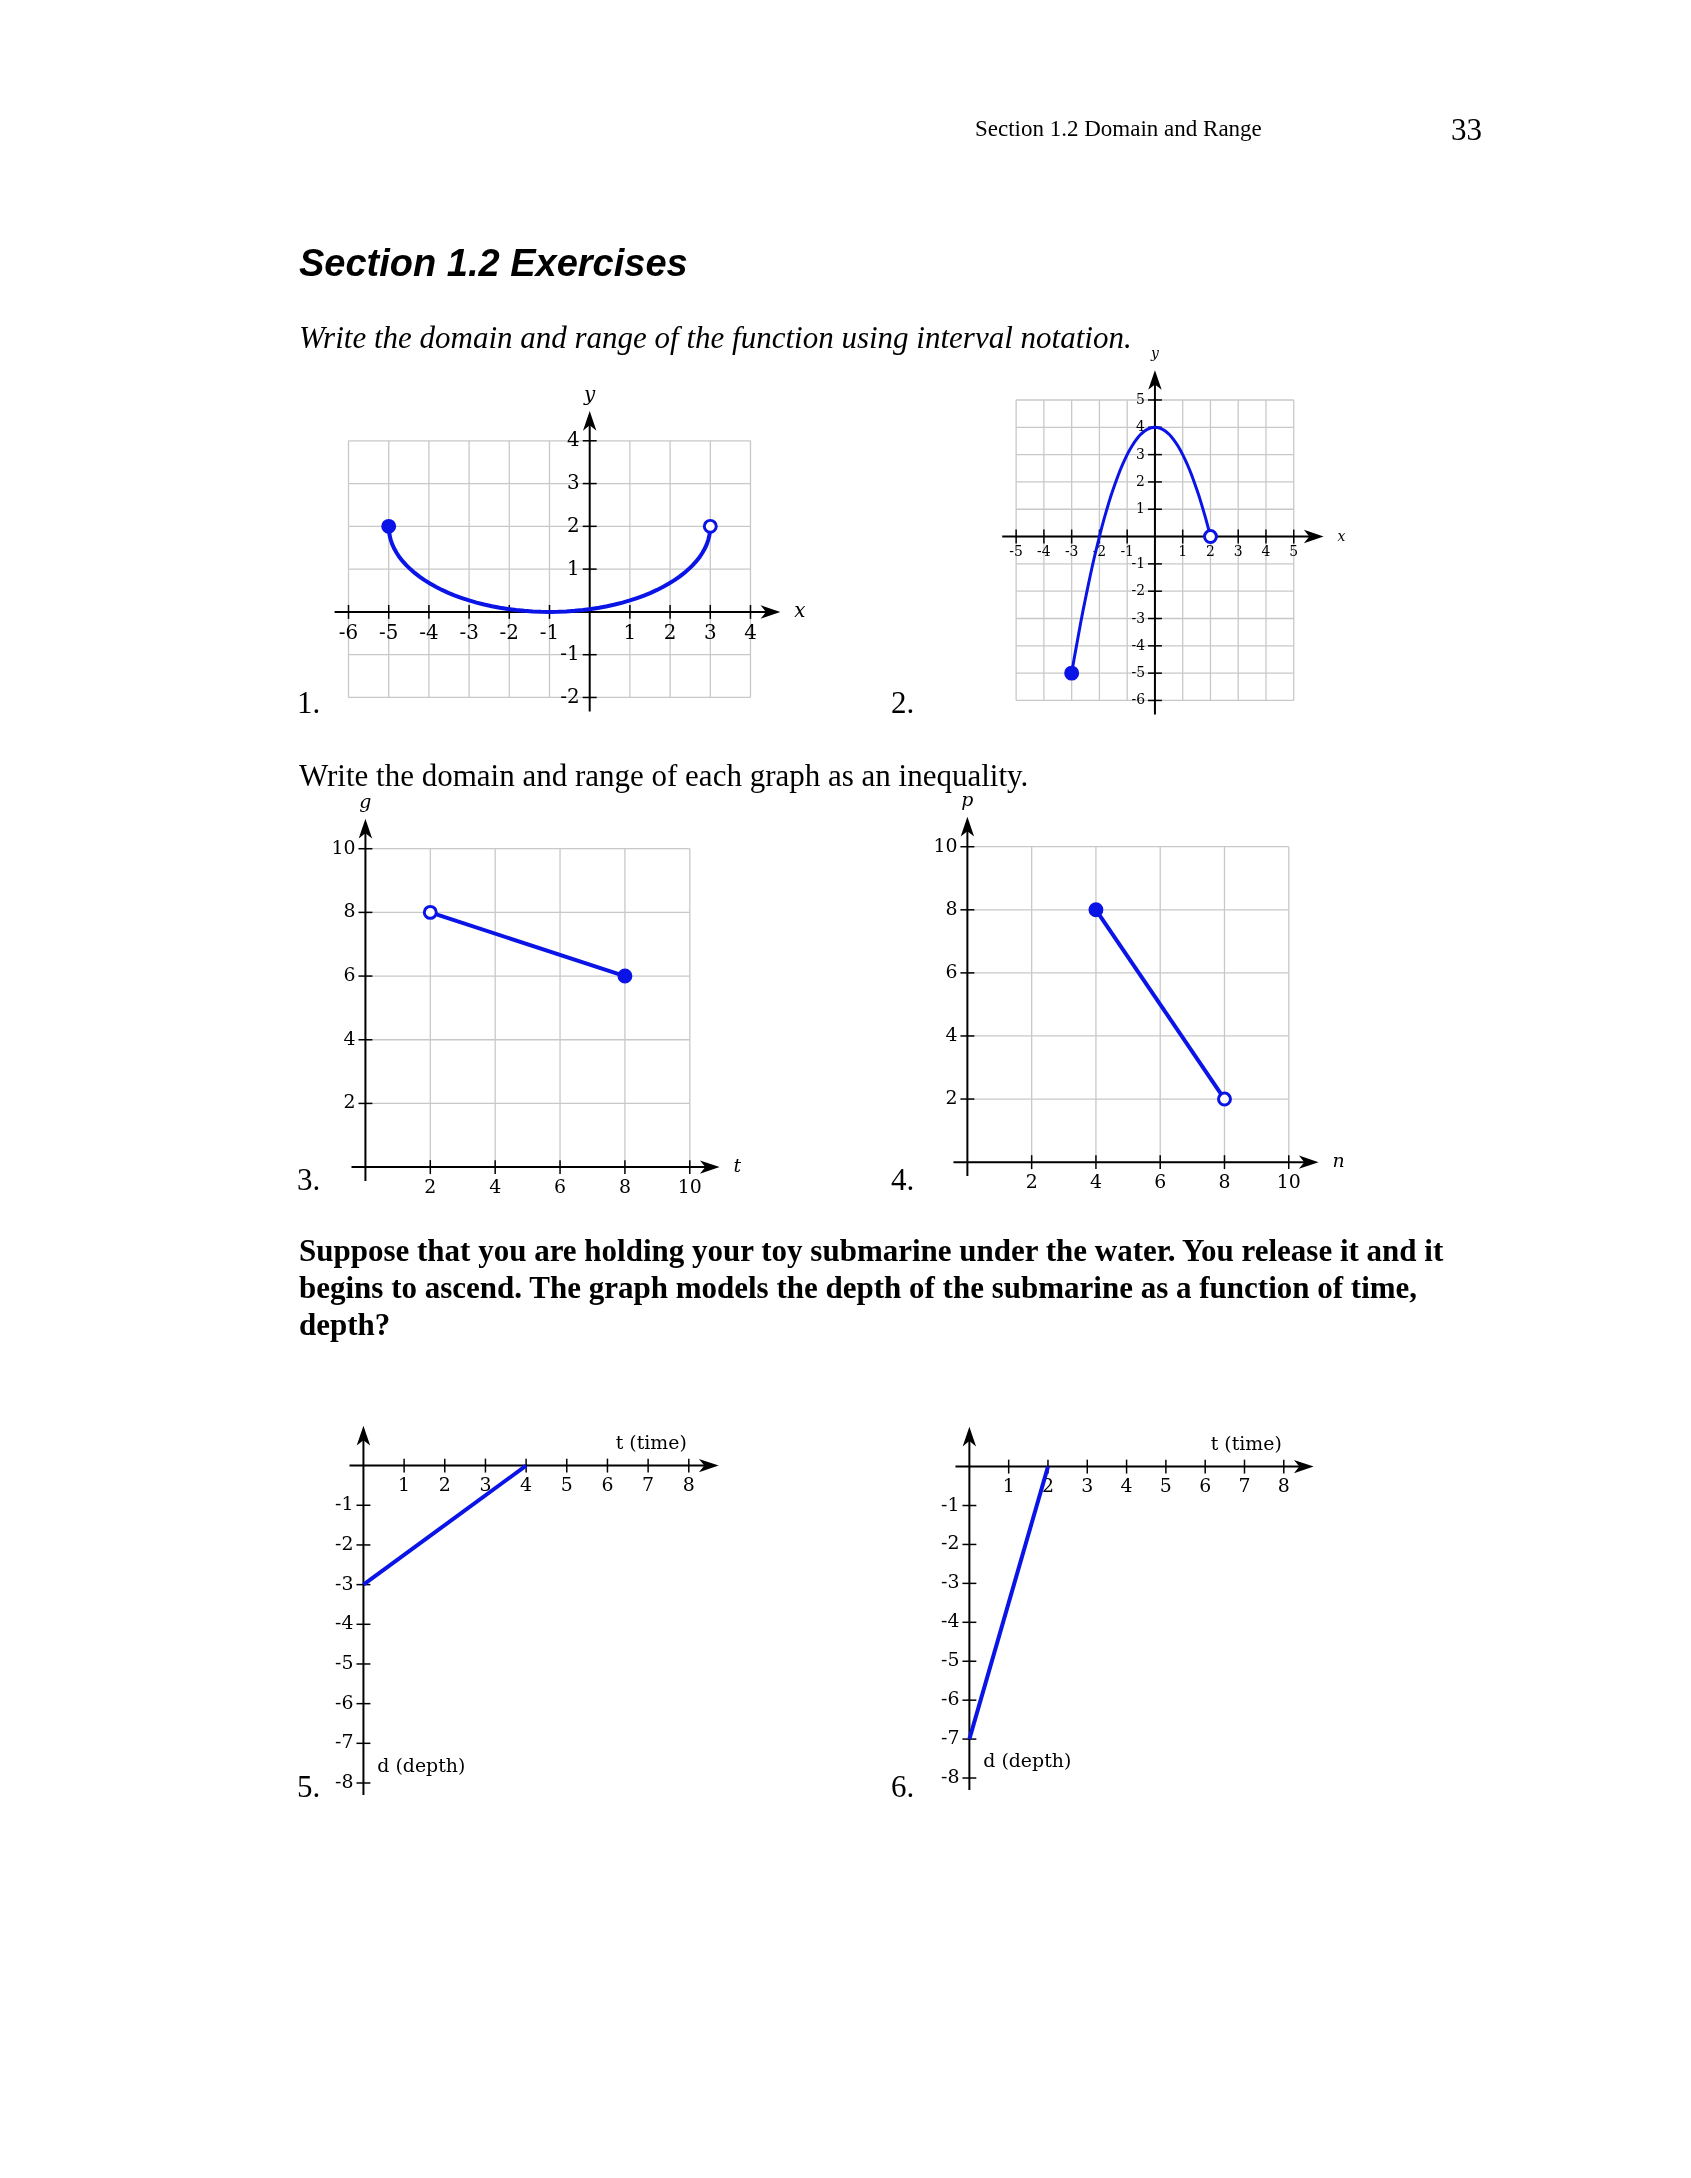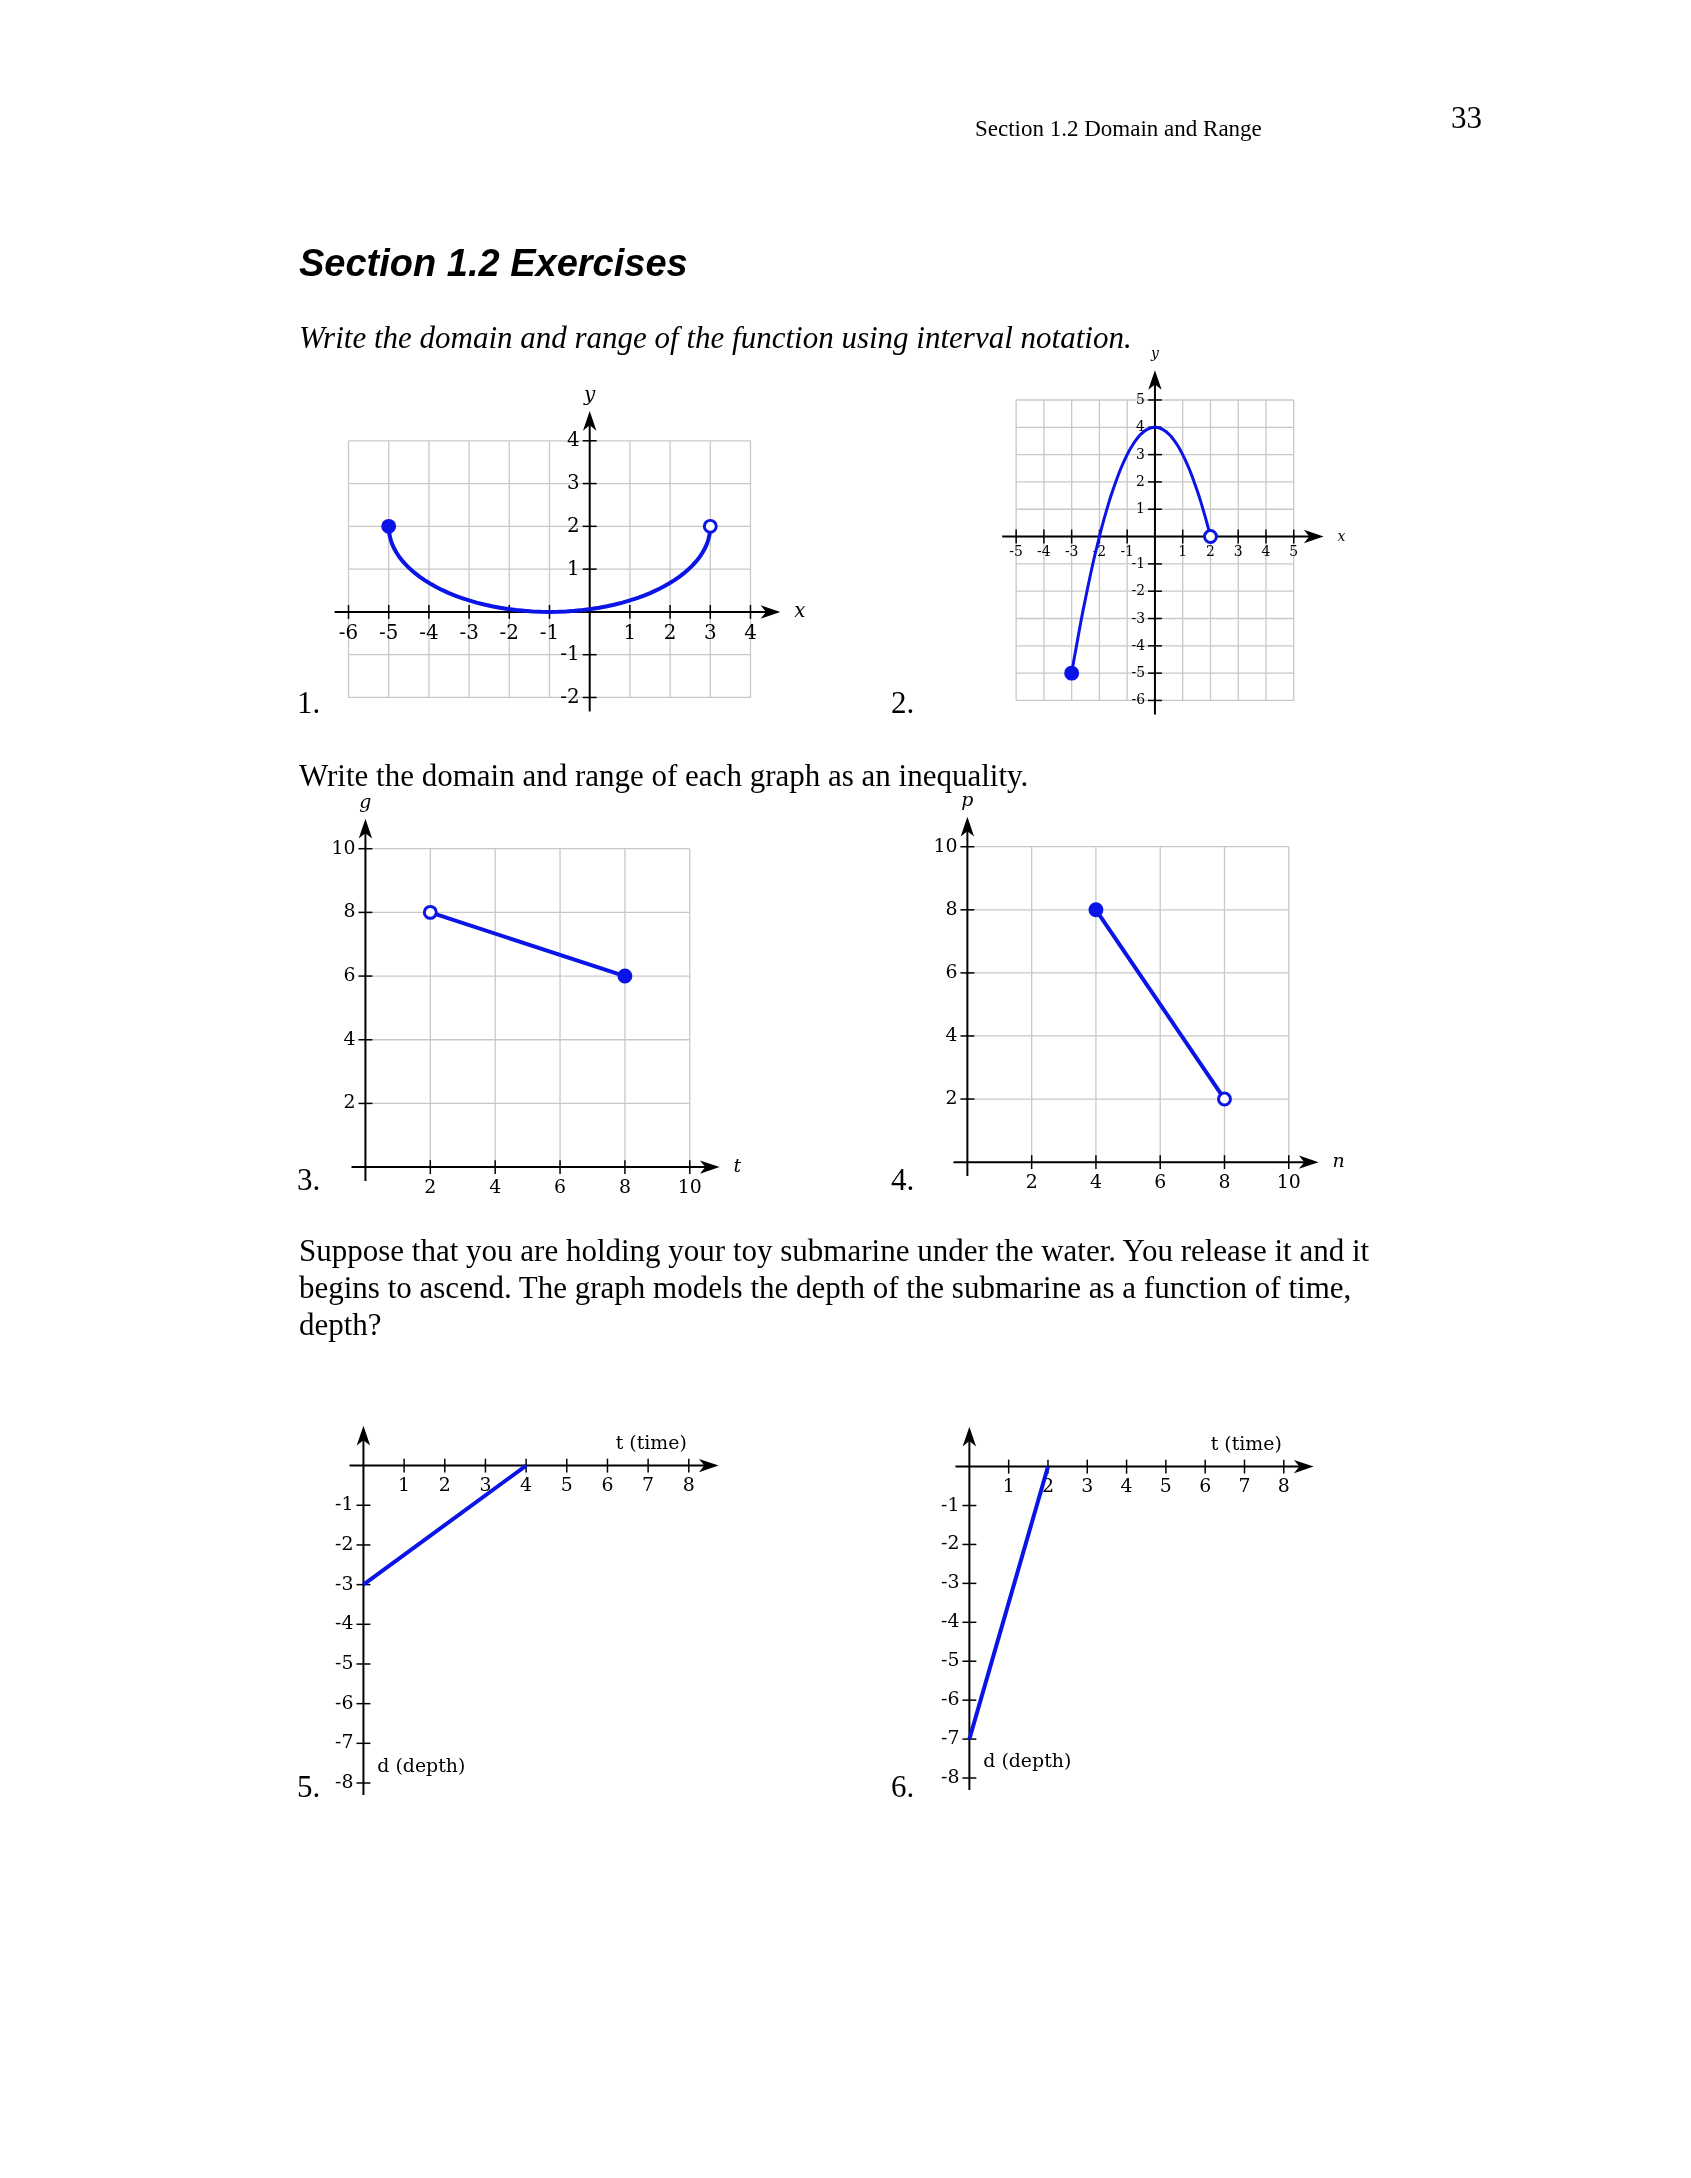--- a/index.html
+++ b/index.html
@@ -1,26 +1,26 @@
 <!DOCTYPE html>
 <html><head>
 <meta charset="utf-8">
 <style>
   html, body { margin: 0; padding: 0; background: #ffffff; }
   body { width: 1692px; height: 2178px; position: relative; overflow: hidden;
          font-family: "Liberation Serif", "DejaVu Serif", serif; color: #000; }
   .abs { position: absolute; }
   .header-title { left: 975px; top: 116px; font-size: 23px; white-space: nowrap; }
-  .header-page { left: 1451px; top: 100px; font-size: 31px; }
+  .header-page { left: 1451px; top: 112px; font-size: 31px; }
   .section-title { left: 299px; top: 242px; font-family: "Liberation Sans", "DejaVu Sans", sans-serif;
                    font-style: italic; font-weight: bold; font-size: 38px; white-space: nowrap; }
   .instr { left: 299px; font-size: 31px; white-space: nowrap; }
   .num { font-size: 31px; }
   .para { left: 299px; top: 1232px; width: 1164px; font-size: 31px; line-height: 37px; }
-  .para span { display: block; white-space: nowrap; }
+  .para span { display: block; white-space: nowrap; font-weight: bold; }
   svg.graph { position: absolute; overflow: visible; }
   svg text { font-family: "DejaVu Serif", serif; }
 </style>
 </head>
 <body>
 
 <div class="abs header-title">Section 1.2 Domain and Range</div>
 <div class="abs header-page">33</div>
 
 <div class="abs section-title">Section 1.2 Exercises</div>

